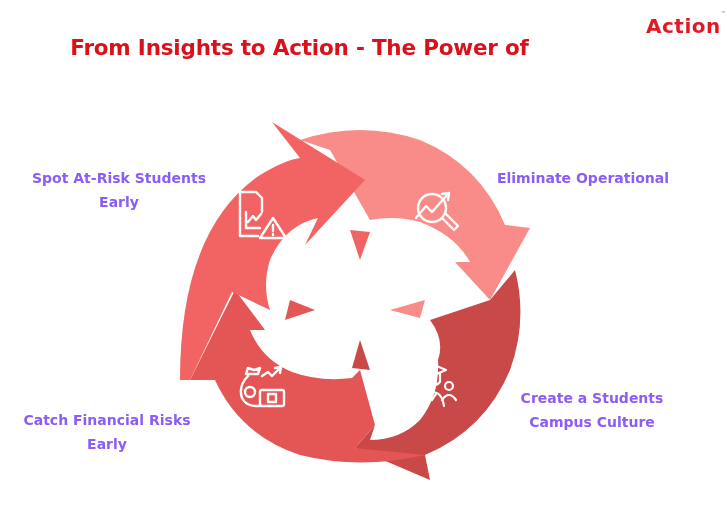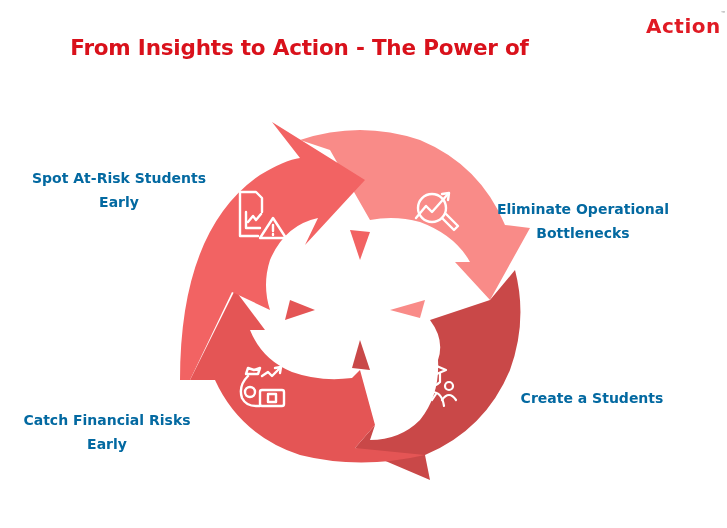--- a/index.html
+++ b/index.html
@@ -1,23 +1,23 @@
 <!DOCTYPE html>
 <html><head>
 <meta charset="utf-8">
 <style>
   html, body { margin:0; padding:0; background:#ffffff; }
   body { width:727px; height:528px; position:relative; overflow:hidden; font-family:"DejaVu Sans", sans-serif; }
   .logo { position:absolute; left:646px; top:14px; font-family:"DejaVu Sans", sans-serif; font-weight:bold; font-size:20px; color:#e01a24; letter-spacing:0.5px; }
   .logo sup { font-size:5px; color:#999; position:relative; top:-10px; }
   .title { position:absolute; left:0; top:30px; width:599px; text-align:center; color:#d9111b; font-weight:bold; font-size:21.5px; line-height:35px; letter-spacing:-0.2px; }
   .title div { white-space:nowrap; }
-  .label { position:absolute; color:#0369a1; font-weight:bold; font-size:14px; line-height:24px; text-align:center; white-space:nowrap; }
+  .label { position:absolute; color:#8b5cf6; font-weight:bold; font-size:14px; line-height:24px; text-align:center; white-space:nowrap; }
   .l-tl { left:14px; top:166px; width:210px; }
-  .l-tr { left:478px; top:166px; width:210px;margin-top:31px; }
+  .l-tr { left:478px; top:166px; width:210px; }
   .l-bl { left:2px; top:408px; width:210px; }
   .l-br { left:492px; top:386px; width:200px; }
   svg.cycle { position:absolute; left:0; top:0; }
 </style>
 </head>
 <body>
 
 <div class="logo"><span>Action</span><sup>™</sup></div>
 
 <div class="title">
@@ -80,21 +80,21 @@
     <path d="M20,32 L24,38 L28,32"></path>
   </g>
 </svg>
 
 <div class="label l-tl">
   <div>Spot At-Risk Students</div>
   <div>Early</div>
 </div>
 <div class="label l-tr">
   <div>Eliminate Operational</div>
-  <div>Bottlenecks</div>
 </div>
 <div class="label l-br">
   <div>Create a Students</div>
+  <div>Campus Culture</div>
 </div>
 <div class="label l-bl">
   <div>Catch Financial Risks</div>
   <div>Early</div>
 </div>
 
 </body></html>

